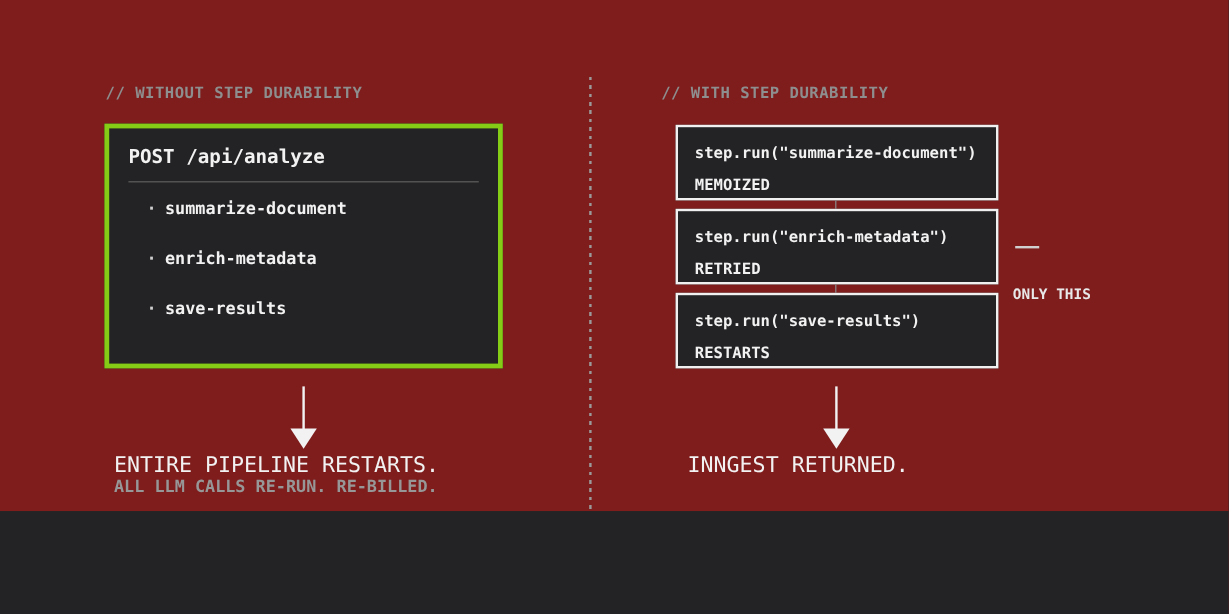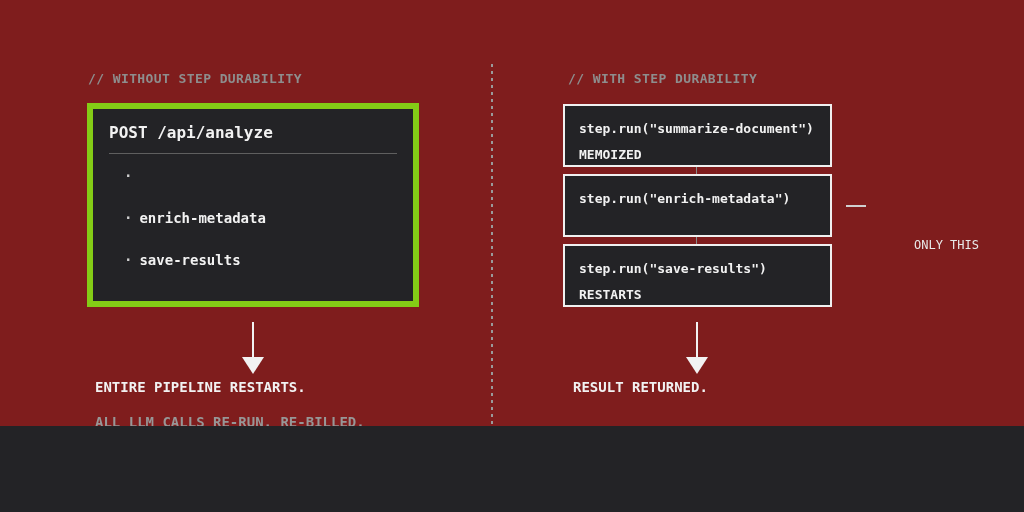--- a/index.html
+++ b/index.html
@@ -20,21 +20,21 @@
     font-weight: 700;
     letter-spacing: 0.4px;
     color: #8e8e8e;
     white-space: pre;
   }
 
   
   .panel-box {
     left: 87px; top: 103px;
     width: 332px; height: 204px;
-    border: 6px solid #84cc16;
+    border: 4px solid #84cc16;
     box-sizing: border-box;
     background: #232326;
   }
   .box-title {
     margin: 14px 16px 0 16px;
     font-size: 16px;
     font-weight: 700;
     line-height: 20px;
     white-space: pre;
   }
@@ -75,23 +75,23 @@
     background: #8a8a8a;
   }
 
   
   .annotation-dash {
     left: 846px; top: 205px;
     width: 20px; height: 2px;
     background: #d0d0d0;
   }
   .annotation-text {
-    left: 914px; top: 188px;
+    left: 844px; top: 188px;
     font-size: 12px;
-    font-weight: 400;
+    font-weight: 700;
     line-height: 23px;
     color: #e8e8e8;
     white-space: pre;
   }
 
   
   .arrow-stem {
     top: 322px;
     width: 2px; height: 36px;
     background: #f2f2f2;
@@ -100,28 +100,28 @@
     top: 357px;
     width: 0; height: 0;
     border-left: 11px solid transparent;
     border-right: 11px solid transparent;
     border-top: 17px solid #f2f2f2;
   }
 
   
   .result-block { top: 380px; }
   .result-line1 {
-    font-size: 14px;
-    font-weight: 700;
+    font-size: 18px;
+    font-weight: 400;
     line-height: 15px;
     color: #f2f2f2;
     white-space: pre;
   }
   .result-line2 {
-    margin-top: 20px;
+    margin-top: 4px;
     font-size: 14px;
     font-weight: 700;
     line-height: 15px;
     color: #979797;
     white-space: pre;
   }
 
   
   .center-divider {
     left: 491px; top: 64px;
@@ -151,64 +151,66 @@
 
   <div class="abs center-divider"></div>
 
   <div class="abs section-header" style="left:88px; top:71px;">// WITHOUT STEP DURABILITY</div>
 
   <div class="abs panel-box">
     <div class="box-title">POST /api/analyze</div>
     <div class="box-divider"></div>
     <div class="box-item">
       <span class="dot">·</span>
+      <span>summarize-document</span>
     </div>
     <div class="box-item">
       <span class="dot">·</span>
       <span>enrich-metadata</span>
     </div>
     <div class="box-item">
       <span class="dot">·</span>
       <span>save-results</span>
     </div>
   </div>
 
   <div class="abs arrow-stem" style="left:252px;"></div>
   <div class="abs arrow-head" style="left:242px;"></div>
 
   <div class="abs result-block" style="left:95px;">
     <div class="result-line1">ENTIRE PIPELINE RESTARTS.</div>
     <div class="result-line2">ALL LLM CALLS RE-RUN. RE-BILLED.</div>
   </div>
 
-  <div class="abs section-header" style="left:568px; top:71px;">// WITH STEP DURABILITY</div>
+  <div class="abs section-header" style="left:551px; top:71px;">// WITH STEP DURABILITY</div>
 
   <div class="abs step-box" style="top:104px;">
     <div class="step-code">step.run("summarize-document")</div>
     <div class="step-status">MEMOIZED</div>
   </div>
   <div class="abs connector" style="top:167px; height:7px;"></div>
 
   <div class="abs step-box" style="top:174px;">
     <div class="step-code">step.run("enrich-metadata")</div>
+    <div class="step-status">RETRIED</div>
   </div>
   <div class="abs connector" style="top:237px; height:7px;"></div>
 
   <div class="abs step-box" style="top:244px;">
     <div class="step-code">step.run("save-results")</div>
     <div class="step-status">RESTARTS</div>
   </div>
 
   <div class="abs annotation-dash"></div>
   <div class="abs annotation-text">
     <div>ONLY THIS</div>
   </div>
 
   <div class="abs arrow-stem" style="left:696px;"></div>
   <div class="abs arrow-head" style="left:686px;"></div>
 
   <div class="abs result-block" style="left:573px;">
-    <div class="result-line1">RESULT RETURNED.</div>
+    <div class="result-line1">INNGEST RETURNED.</div>
   </div>
 
   <div class="abs logo">INNGEST</div>
 
 </div>
 
 </body></html>

